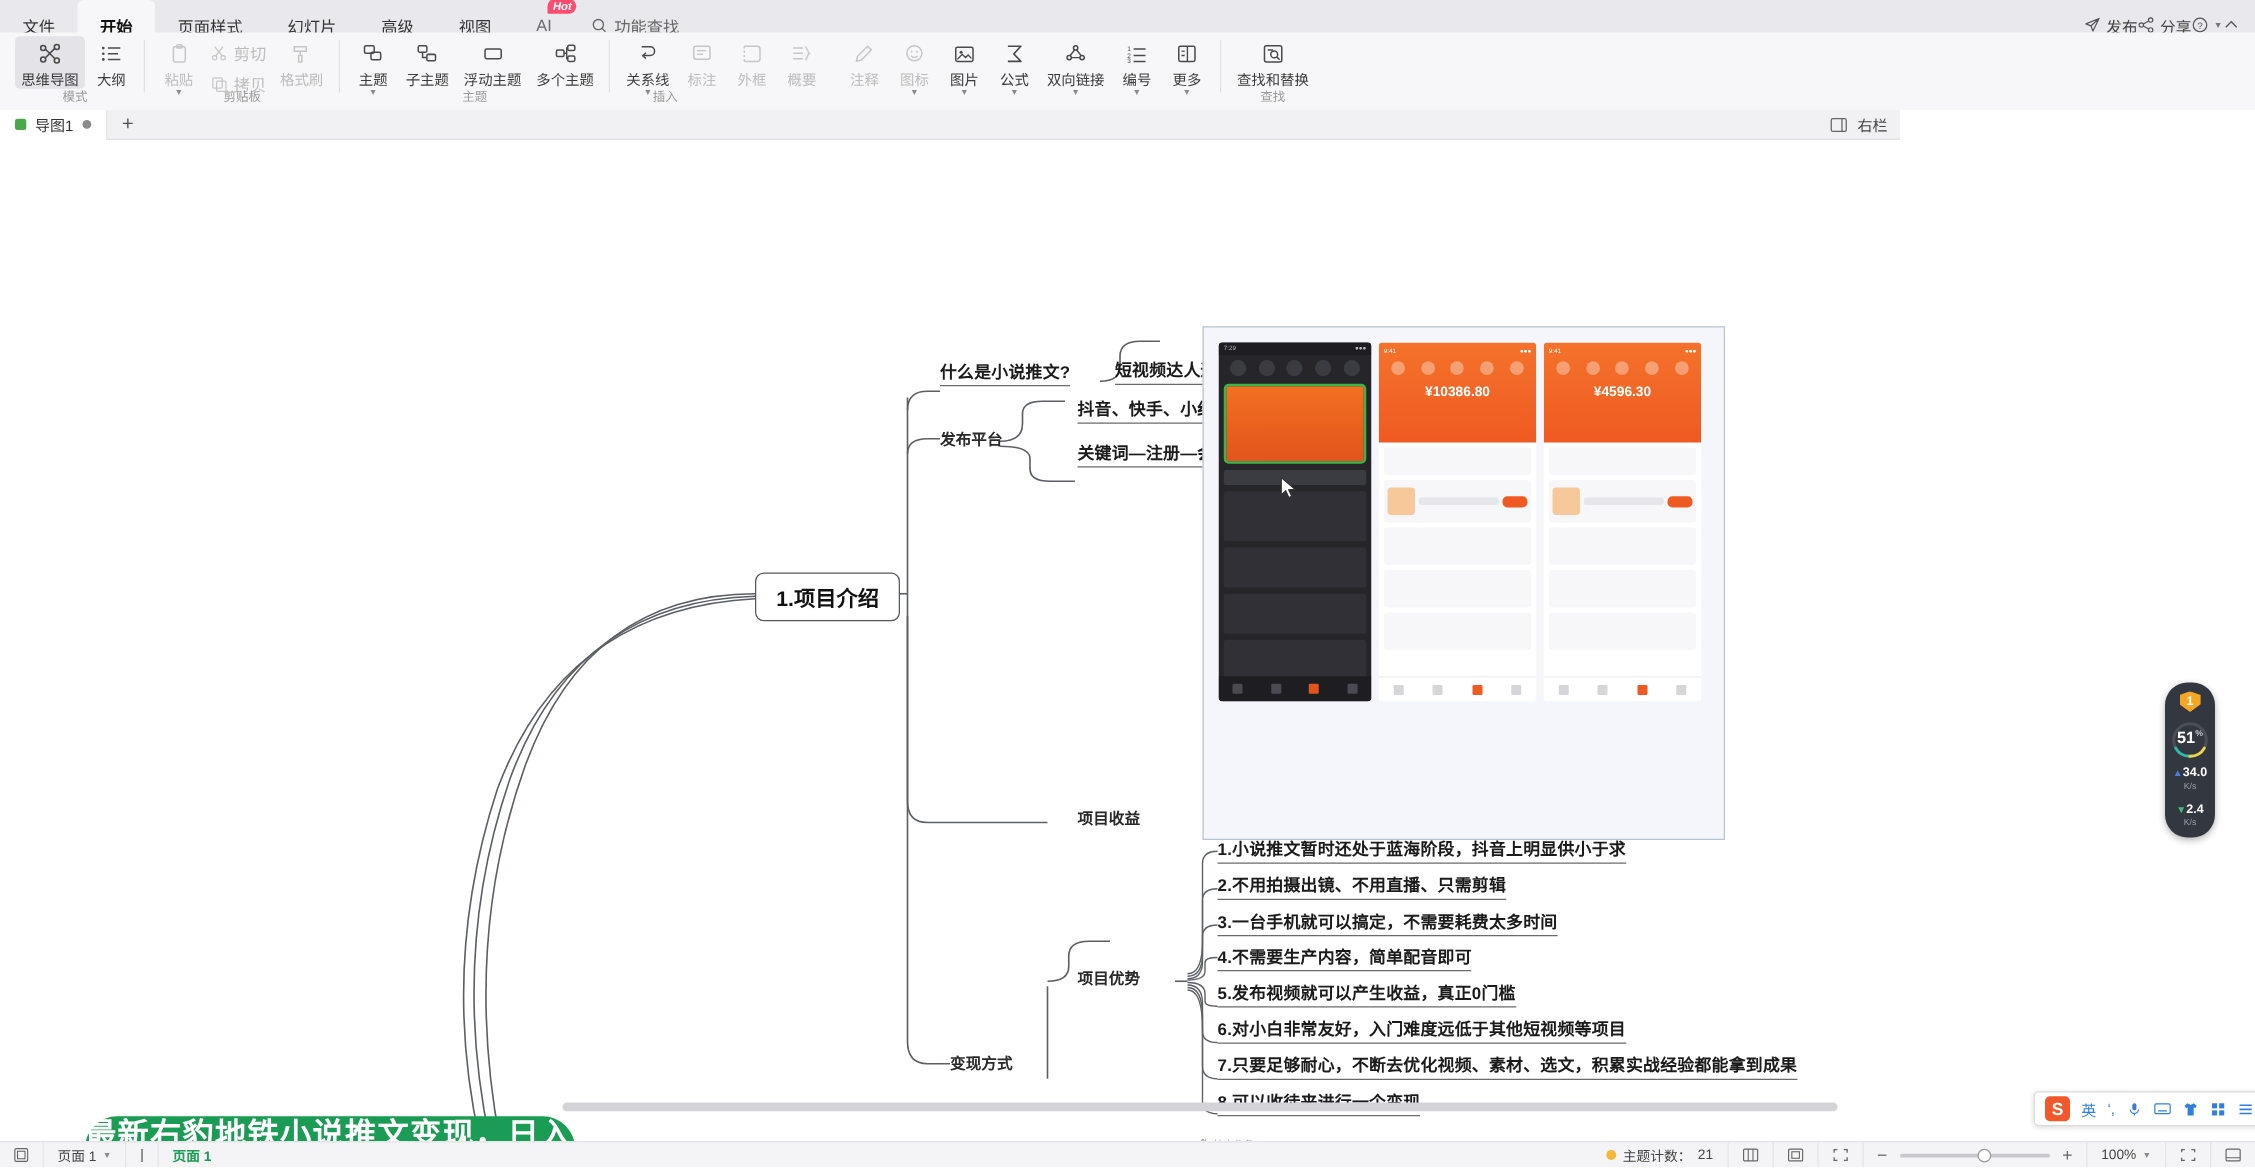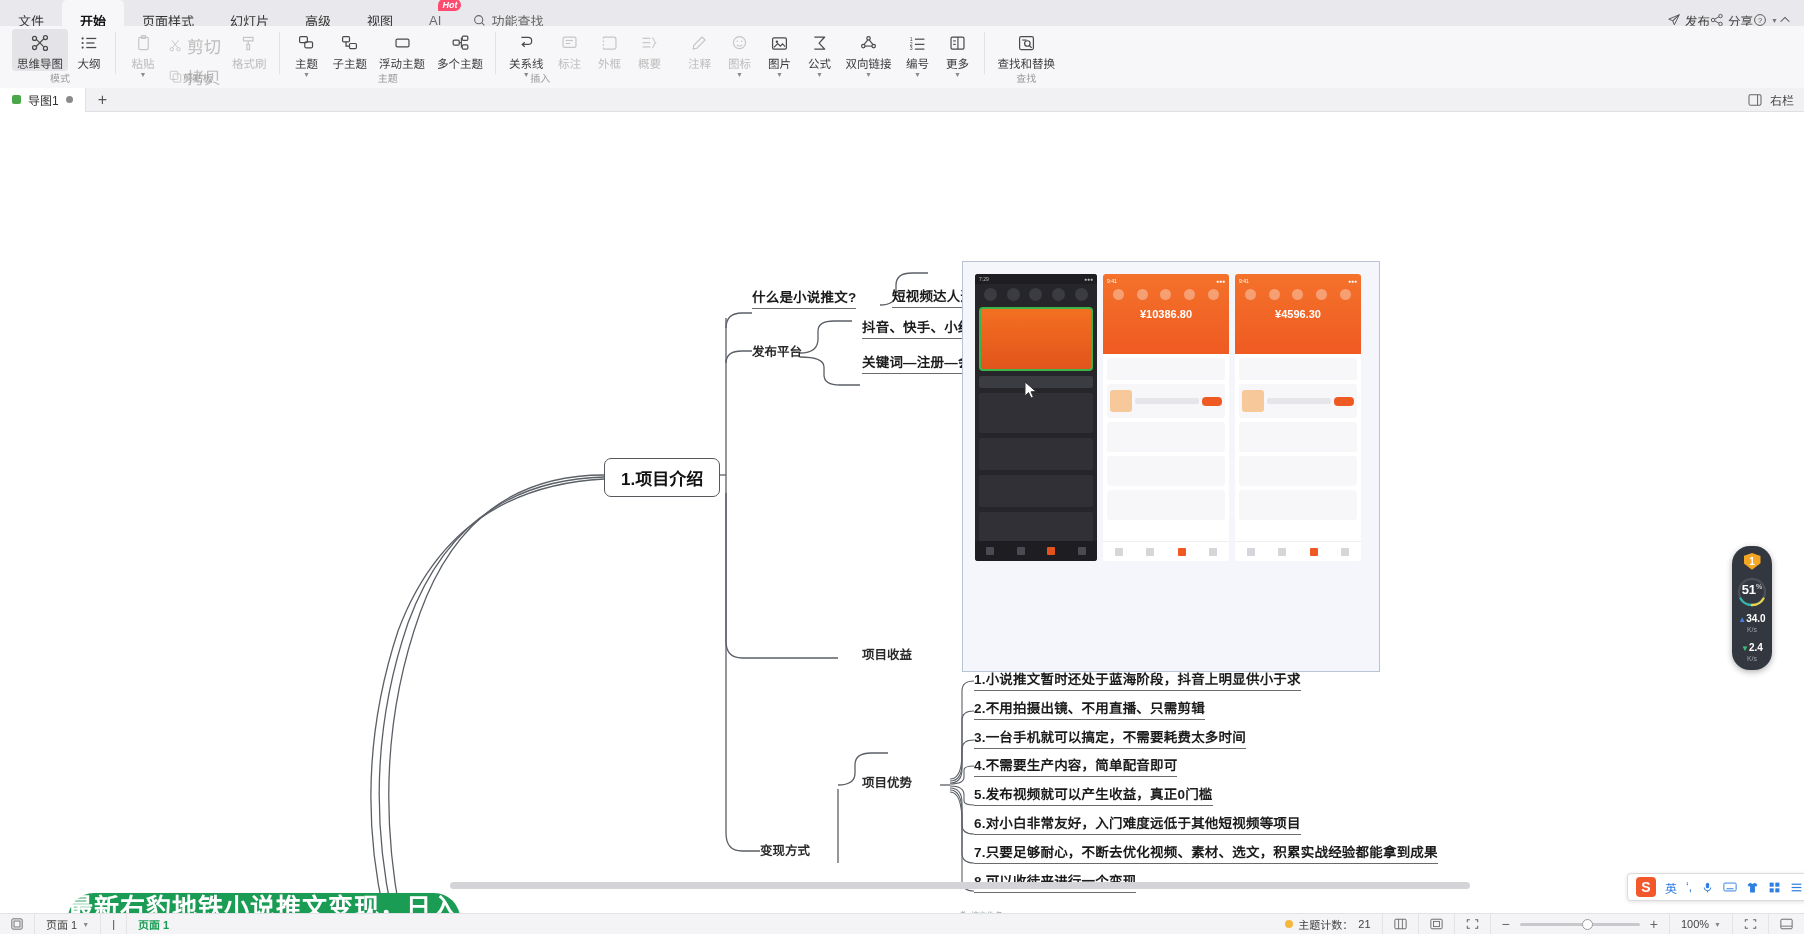--- a/index.html
+++ b/index.html
@@ -47,26 +47,26 @@
     min-width:38px; padding:3px 5px 0 5px; border-radius:4px; cursor:default;
   }
   .rbtn.sel { background:#e4e4e8; }
   .rbtn .ic { height:22px; display:flex; align-items:center; justify-content:center; color:#4a4a4a; }
   .rbtn .ic svg { display:block; }
   .rbtn .lbl { font-size:11.5px; color:#3c3c3c; margin-top:1px; white-space:nowrap; }
   .rbtn.dim .lbl { color:#bdbdbd; }
   .rbtn.dim .ic { color:#c6c6c6; }
   .rbtn .caret { font-size:7px; color:#8a8a8a; line-height:6px; margin-top:1px; }
   .rbtn-small { display:flex; flex-direction:column; justify-content:center; gap:4px; padding-top:3px;}
-  .rmini { display:flex; align-items:center; gap:4px; font-size:17px; color:#bdbdbd; padding:1px 4px; }
+  .rmini { display:flex; align-items:center; gap:4px; font-size:13px; color:#bdbdbd; padding:1px 4px; }
   .rmini .ic { color:#c6c6c6; display:flex; }
 
   
   .docbar {
-    position:absolute; top:88px; left:0; width:1804px; height:24px;
+    position:absolute; top:88px; left:0; width:1520px; height:24px;
     background:#f1f1f4; border-bottom:1px solid #e0e0e4; display:flex; align-items:center;
     font-size:12px; color:#333;
   }
   .doctab { display:flex; align-items:center; gap:7px; padding:0 12px; height:24px; background:#fff; border-right:1px solid #e0e0e4;}
   .doctab .dot-green { width:9px; height:9px; border-radius:2px; background:#4aa84a; }
   .doctab .dot-mod { width:7px; height:7px; border-radius:50%; background:#8a8a8a; }
   .docplus { padding:0 12px; font-size:16px; color:#555; }
   .docbar-right { margin-left:auto; display:flex; align-items:center; gap:8px; padding-right:10px; font-size:12px; color:#444;}
 
   

